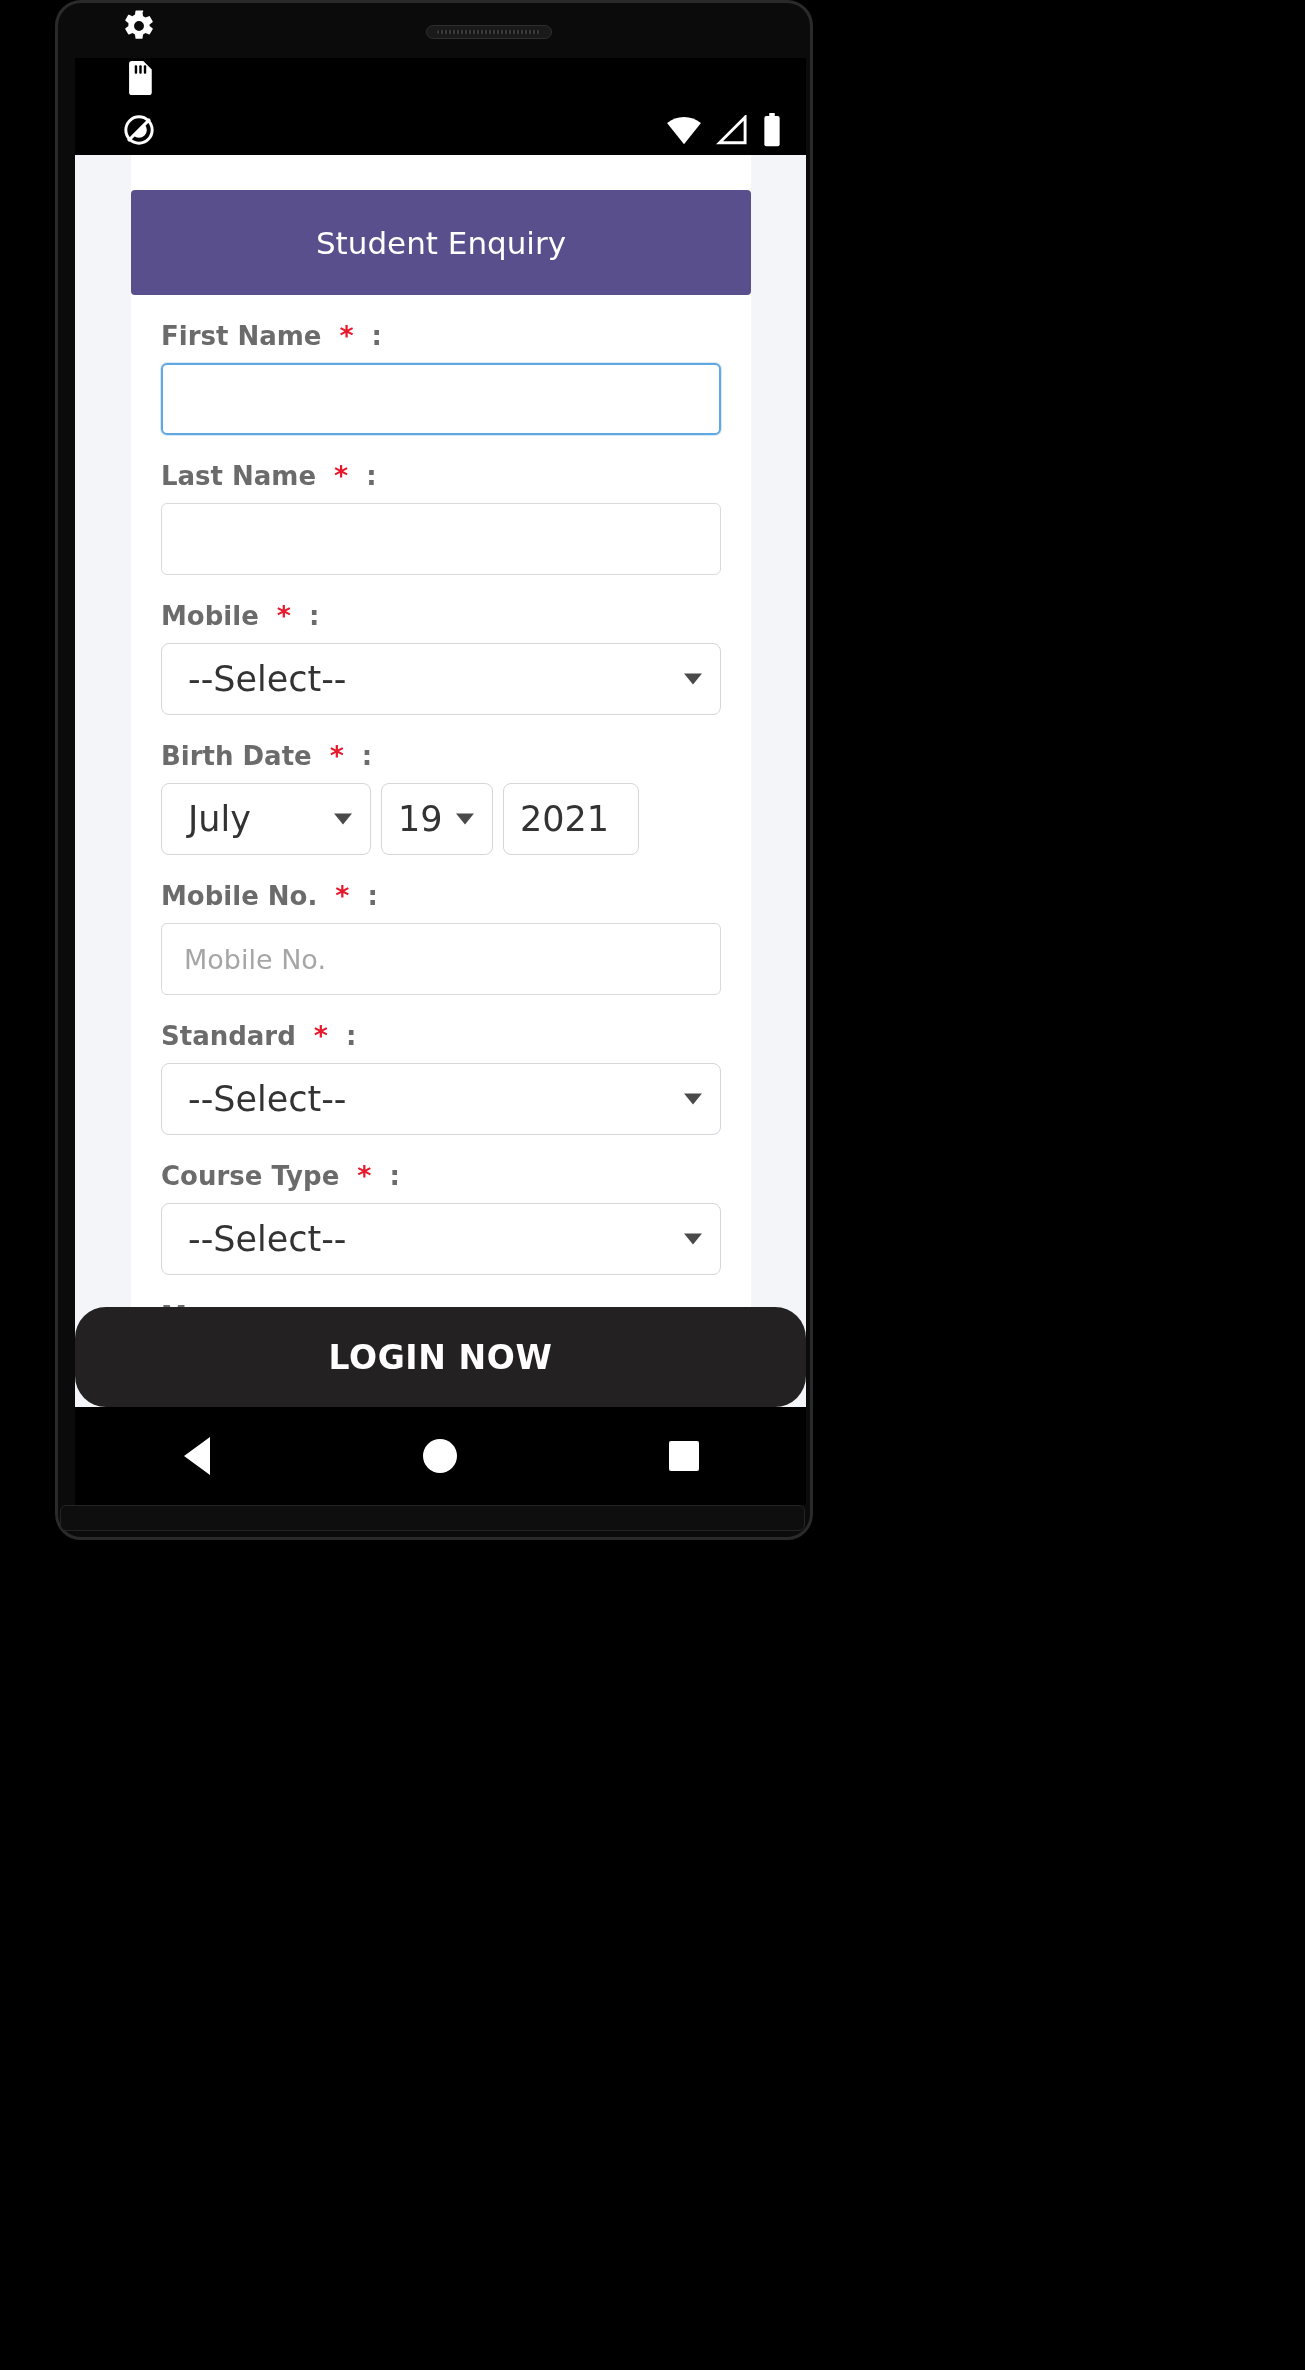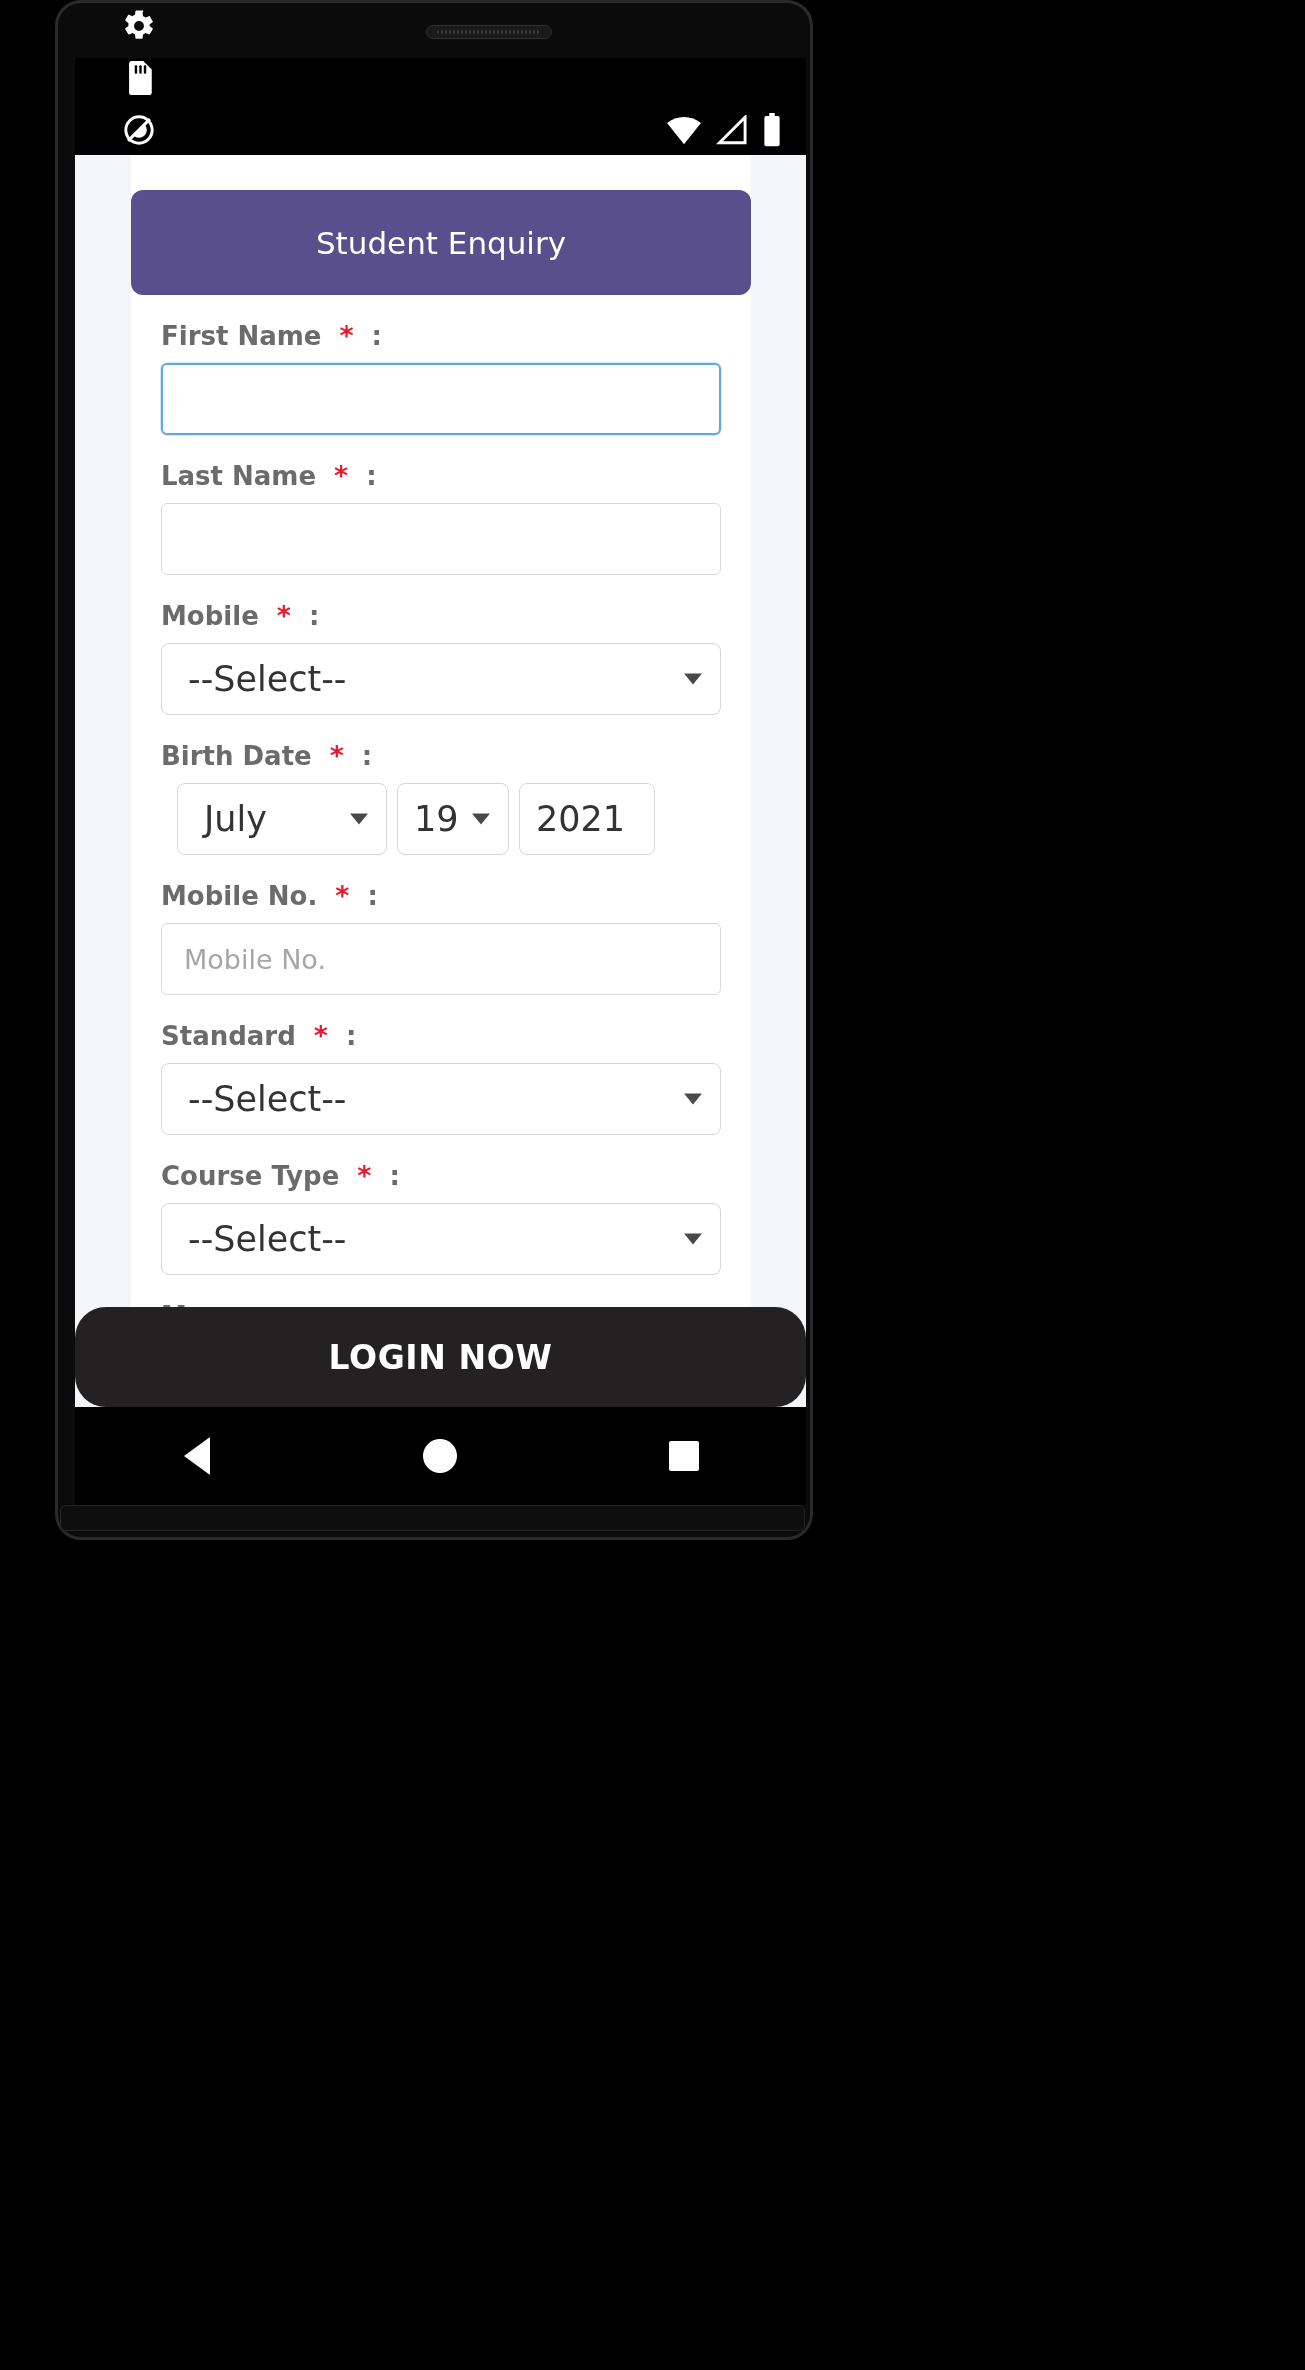--- a/index.html
+++ b/index.html
@@ -84,21 +84,21 @@
     position: absolute;
     left: 56px; top: 0;
     width: 620px; height: 1152px;
     background: #ffffff;
   }
 
   .form-header {
     margin: 35px 0 0 0;
     height: 105px;
     background: #594f8d;
-    border-radius: 12px;
+    border-radius: 4px;
     display: flex;
     align-items: center;
     justify-content: center;
     color: #ffffff;
     font-size: 31px;
     font-family: "DejaVu Sans", sans-serif;
   }
 
   .form-body { padding: 0 30px; }
 
@@ -151,21 +151,21 @@
   .select-box .caret {
     position: absolute;
     right: 18px; top: 50%;
     transform: translateY(-50%);
     width: 0; height: 0;
     border-left: 9px solid transparent;
     border-right: 9px solid transparent;
     border-top: 11px solid #4a4a4a;
   }
   .date-row { display: flex; gap: 10px; }
-  .date-row .select-box.month { width: 210px; margin-left: 16px; }
+  .date-row .select-box.month { width: 210px; }
   .date-row .select-box.day   { width: 112px; padding: 0 40px 0 16px; }
   .date-row .select-box.year  { width: 136px; padding: 0 40px 0 16px; }
 
   .textarea-box {
     width: 100%;
     height: 108px;
     border: 1.5px solid #d8dadd;
     border-radius: 6px;
     background: #ffffff;
   }

